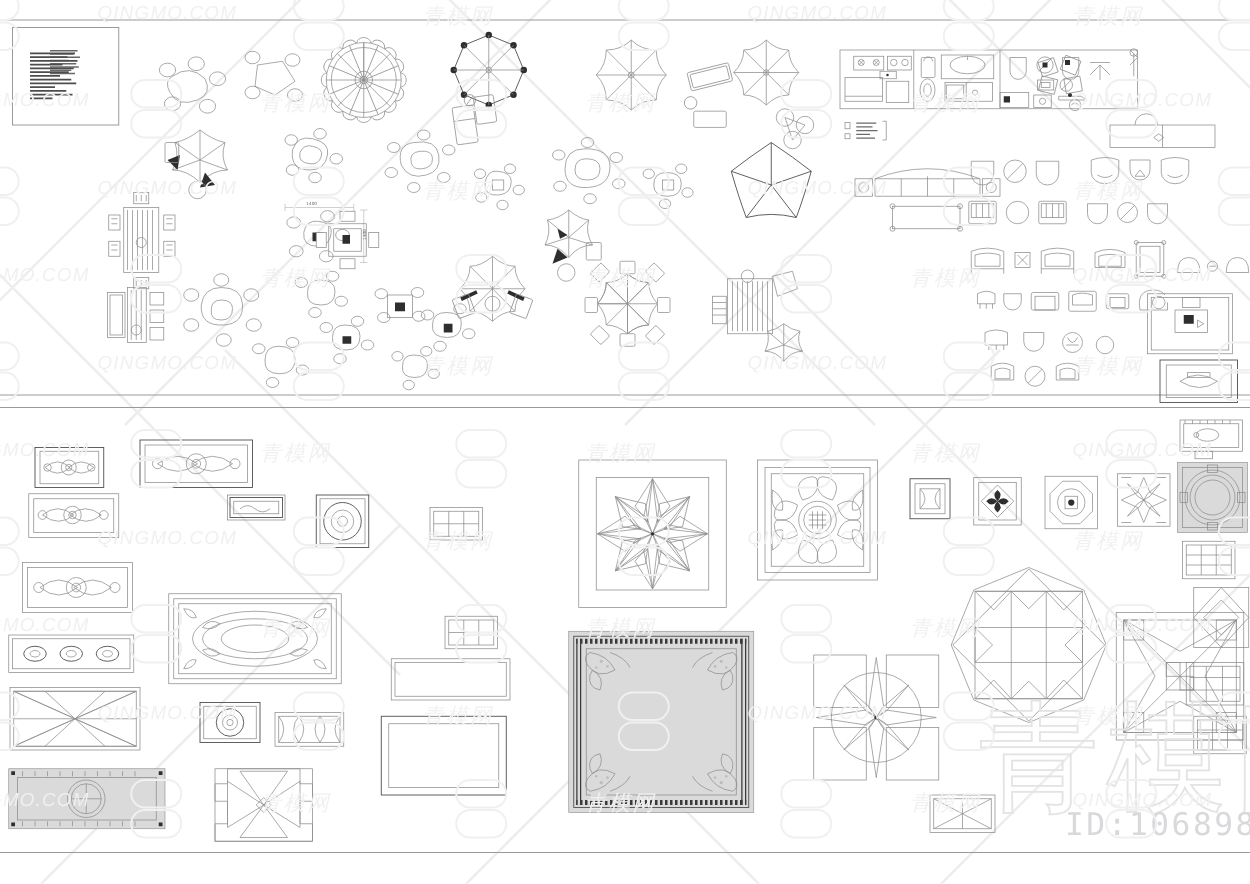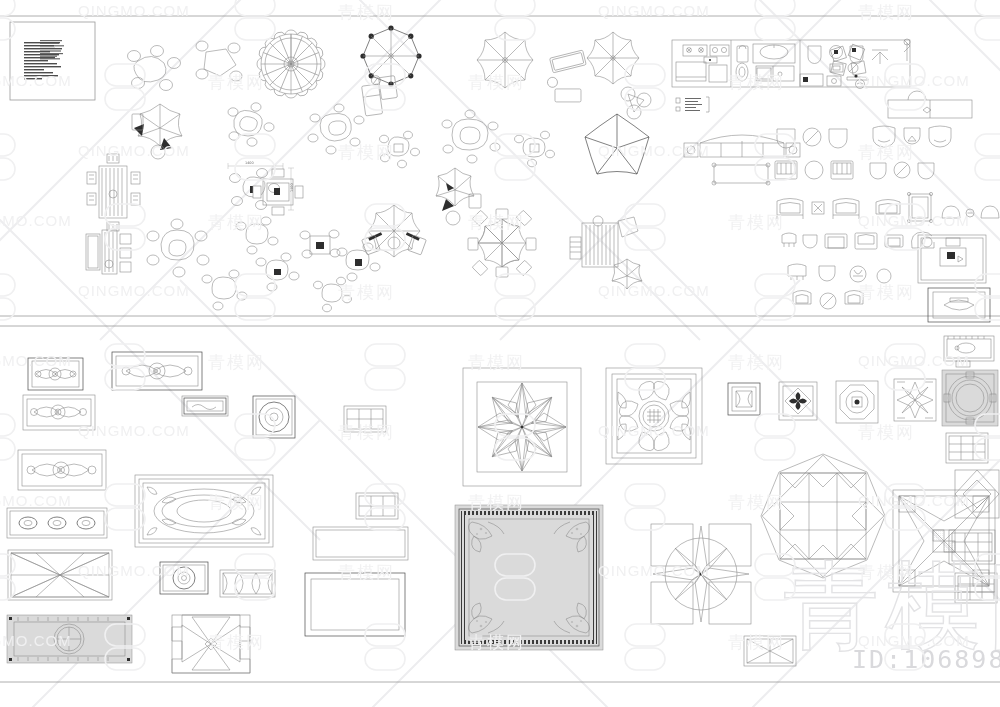--- a/index.html
+++ b/index.html
@@ -9,21 +9,21 @@
     -webkit-font-smoothing:antialiased;
   }
   #stage{
     position:relative;
     width:1000px;height:707px;
     background:#ffffff;
     overflow:hidden;
   }
 
   
-  .wm-layer{position:absolute;inset:0;pointer-events:none;z-index:50;}
+  .wm-layer{position:absolute;inset:0;pointer-events:none;z-index:50;font-style:italic;}
   .wm-diag{position:absolute;inset:-200px;z-index:5;pointer-events:none;}
   .wm-text{
     position:absolute;
     color:#f0f0f1;
     font-size:15px;
     letter-spacing:1px;
     font-family:"Liberation Sans", sans-serif;
     white-space:nowrap;
     user-select:none;
   }

